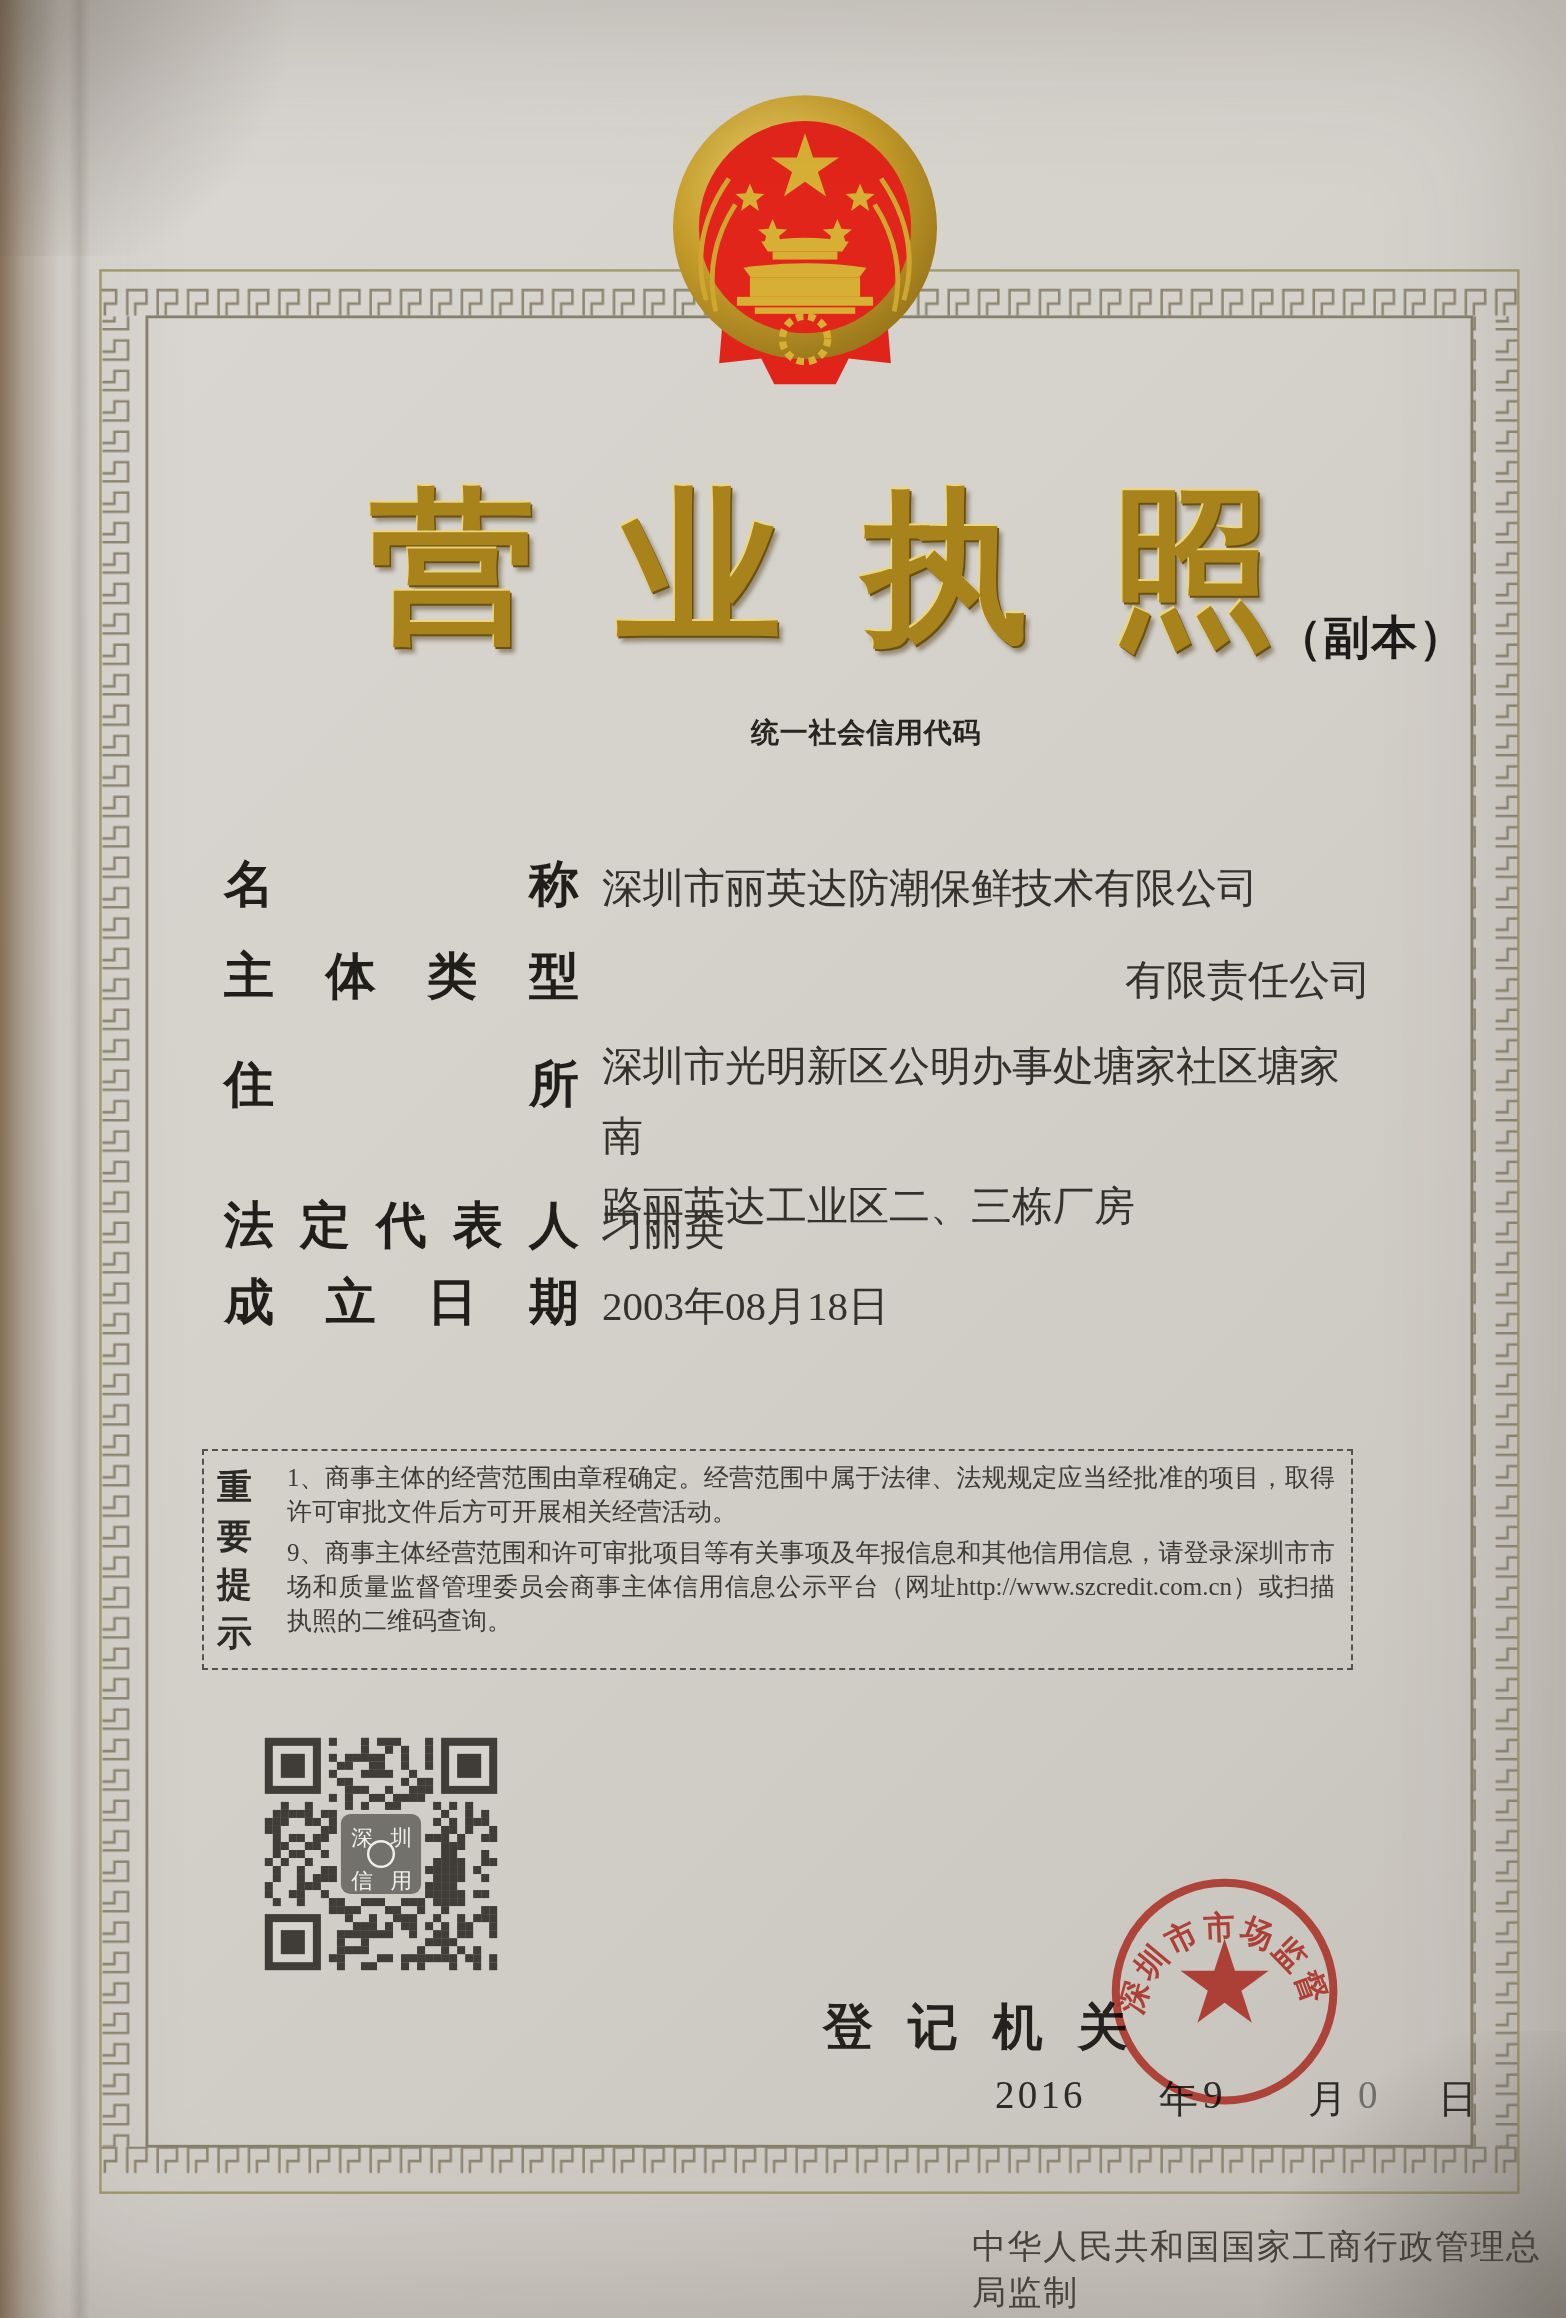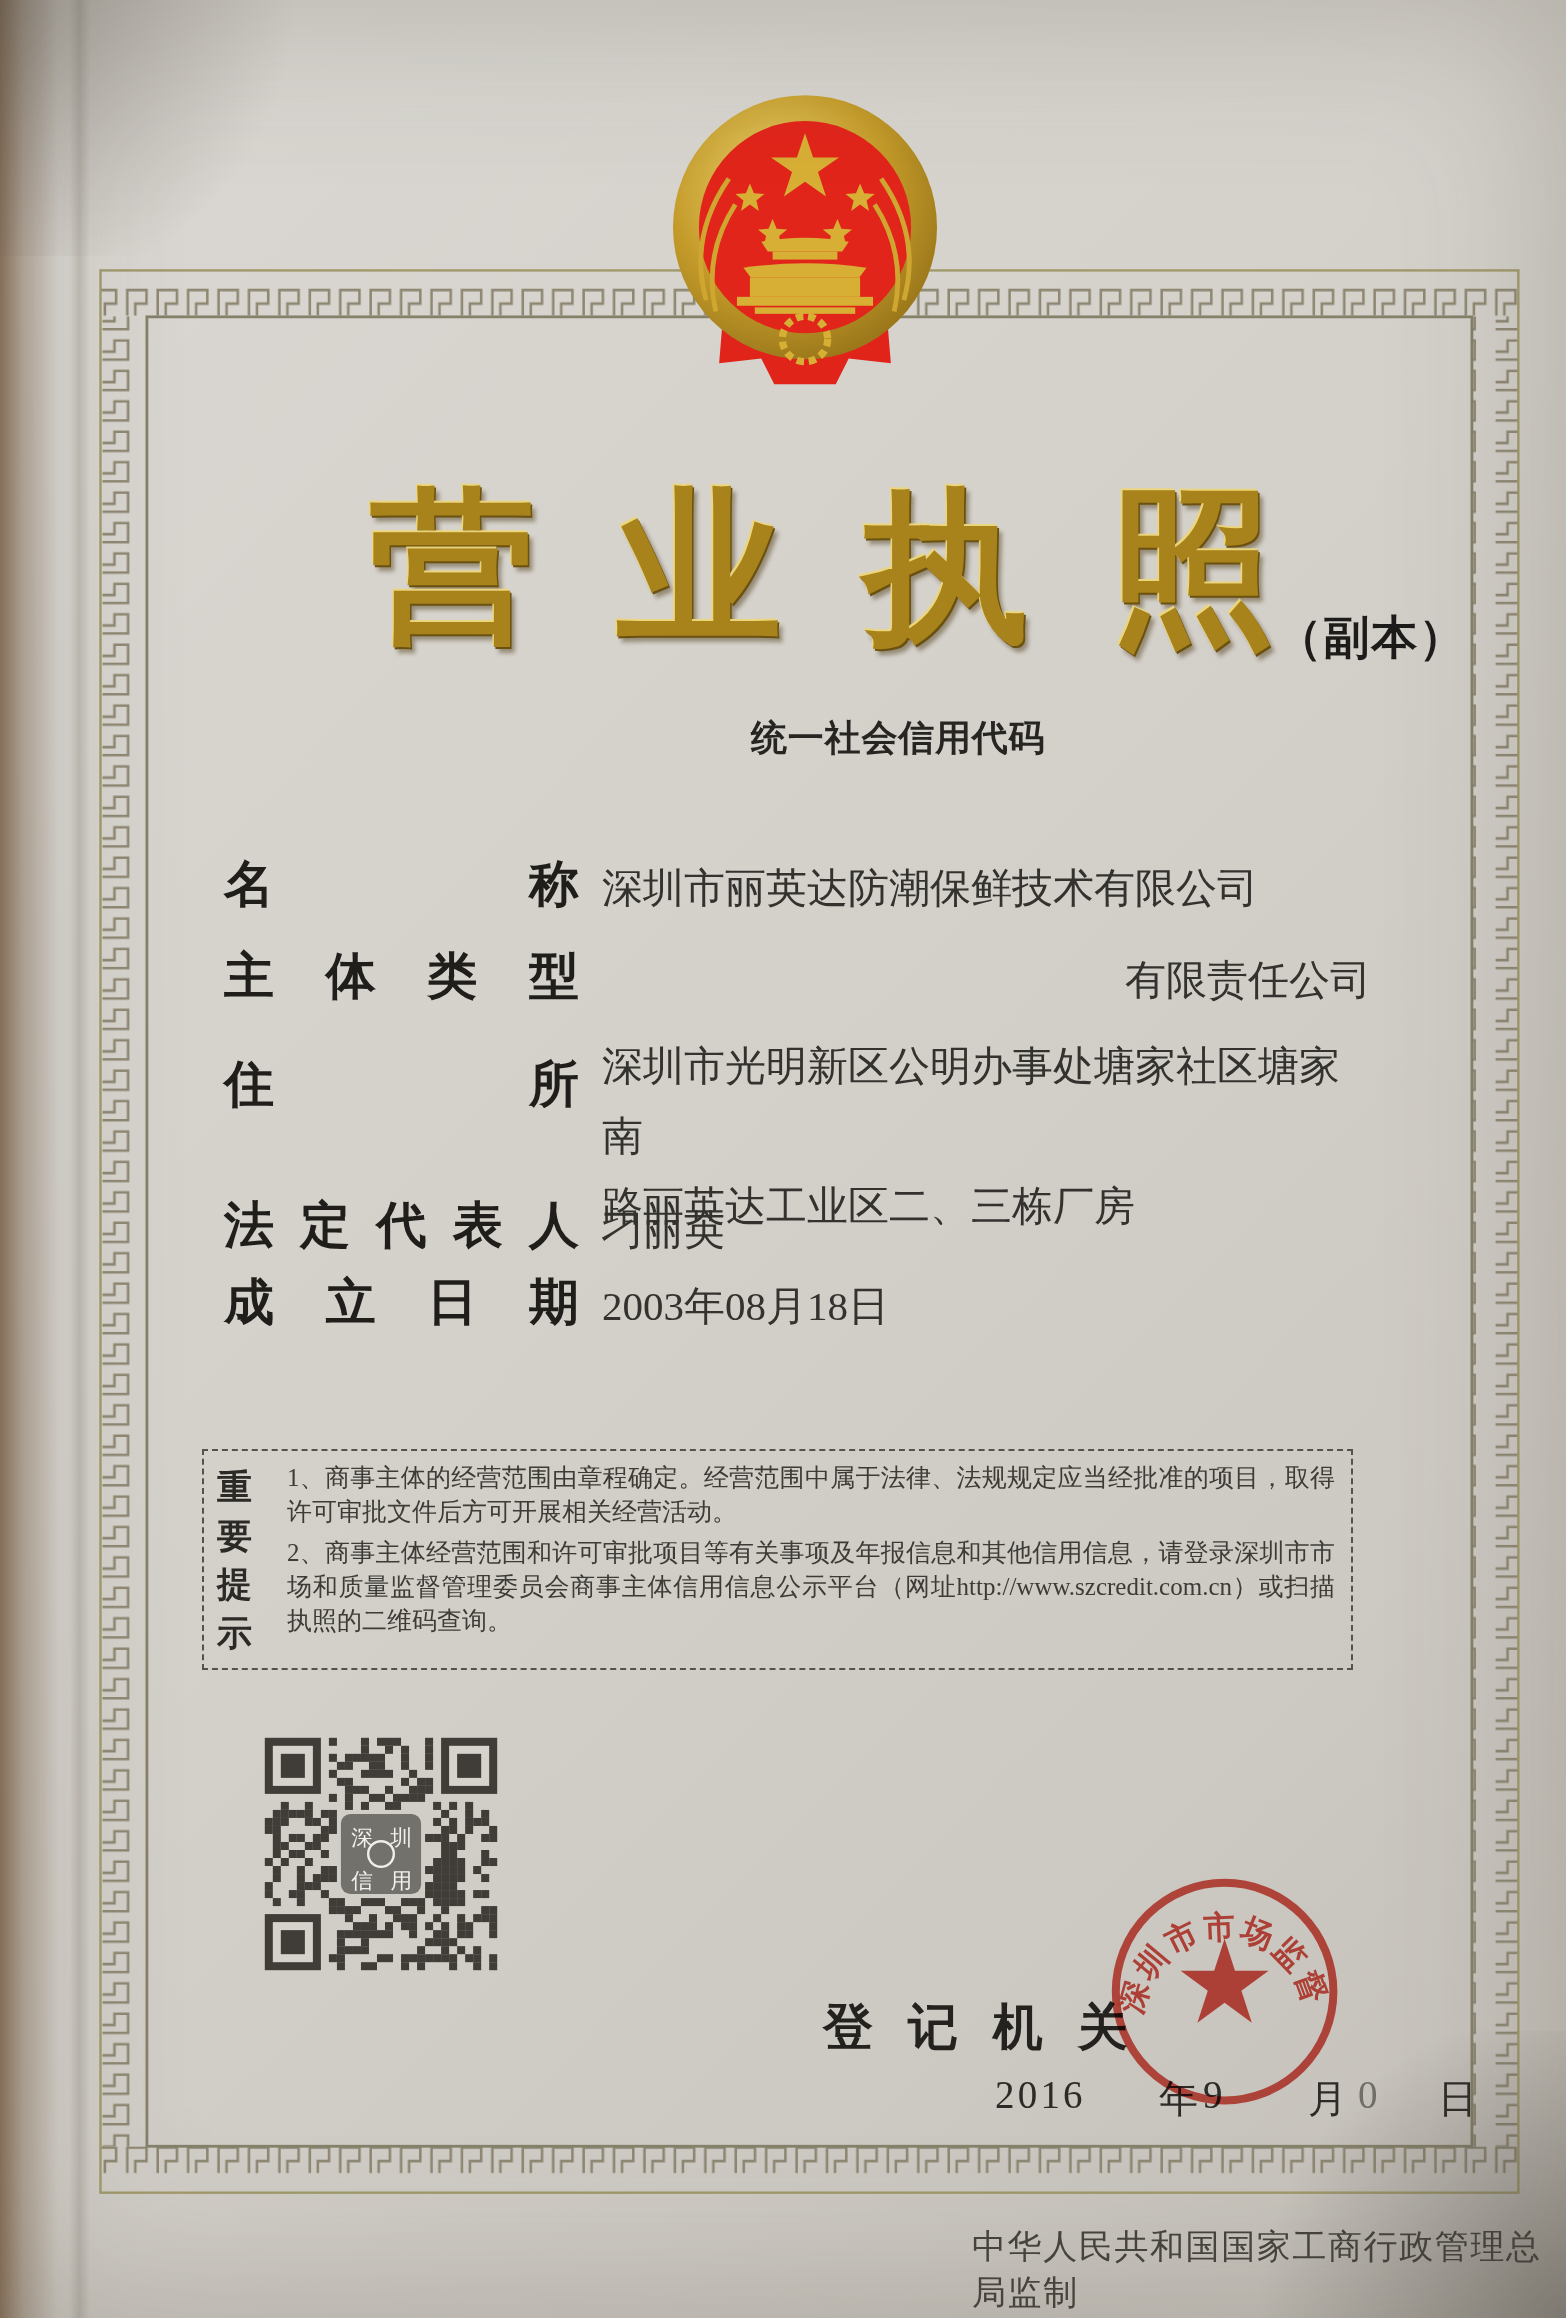--- a/index.html
+++ b/index.html
@@ -19,21 +19,21 @@
   .abs{position:absolute;}
   svg{display:block;}
 
   
   .title-row{left:370px;top:469px;width:905px;display:flex;justify-content:space-between;}
   .title-char{font-size:165px;line-height:200px;font-weight:900;color:#a8831c;
     text-shadow:-1.6px -2.4px 0.8px #ecd67c, 1.6px 1.6px 0 #6b5110, 4.8px 5.6px 4px rgba(70,50,10,.45);}
   .subtitle{left:1276px;top:607px;font-size:46px;font-weight:700;letter-spacing:1.6px;color:#1d1c1a;}
 
   .credit-line{left:751px;top:714px;display:flex;align-items:baseline;gap:17.6px;}
-  .credit-label{font-size:36px;font-weight:700;letter-spacing:0.8px;color:#262522;}
+  .credit-label{font-size:28px;font-weight:700;letter-spacing:0.8px;color:#262522;}
   .credit-code{font-size:42px;letter-spacing:0.8px;color:#23221f;font-family:"Liberation Serif","DejaVu Serif",serif;}
 
   .f-label{display:flex;justify-content:space-between;width:355px;left:224px;
     font-size:50px;font-weight:700;color:#1f1e1b;line-height:53px;}
   .f-value{left:602px;font-size:41px;color:#33322e;line-height:70px;width:769px;}
   .lbl-name{top:858px;} .val-name{top:853px;}
   .lbl-type{top:950px;} .val-type{top:945px;text-align:right;}
   .lbl-addr{top:1058px;} .val-addr{top:1031px;}
   .lbl-legal{top:1199px;}.val-legal{top:1195px;}
   .lbl-est{top:1276px;}  .val-est{top:1271px;}
@@ -164,21 +164,21 @@
 
   <div class="abs notice">
     <div class="notice-side">
       <span>重</span>
       <span>要</span>
       <span>提</span>
       <span>示</span>
     </div>
     <div class="notice-body">
       <p>1、商事主体的经营范围由章程确定。经营范围中属于法律、法规规定应当经批准的项目，取得许可审批文件后方可开展相关经营活动。</p>
-      <p>2、商事主体经营范围和许可审批项目等有关事项及年报信息和其他信用信息，请登录深圳市市场和质量监督管理委员会商事主体信用信息公示平台（网址http://www.szcredit.com.cn）或扫描执照的二维码查询。</p>
+      <p>9、商事主体经营范围和许可审批项目等有关事项及年报信息和其他信用信息，请登录深圳市市场和质量监督管理委员会商事主体信用信息公示平台（网址http://www.szcredit.com.cn）或扫描执照的二维码查询。</p>
     </div>
   </div>
 
   <div class="abs qr">
     <svg width="234" height="234" viewBox="0 0 292 292">
       <g id="qr-modules" fill="#403d38">
           <rect x="81" y="1" width="10" height="10"></rect>
           <rect x="121" y="1" width="10" height="10"></rect>
           <rect x="141" y="1" width="10" height="10"></rect>
           <rect x="151" y="1" width="10" height="10"></rect>

